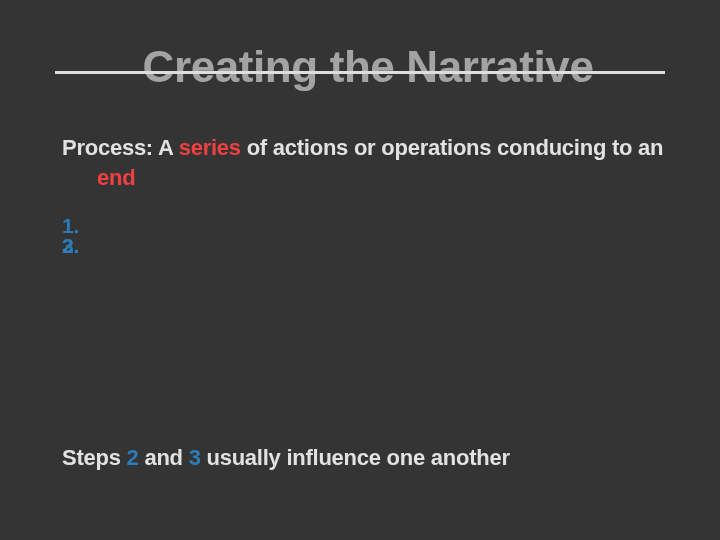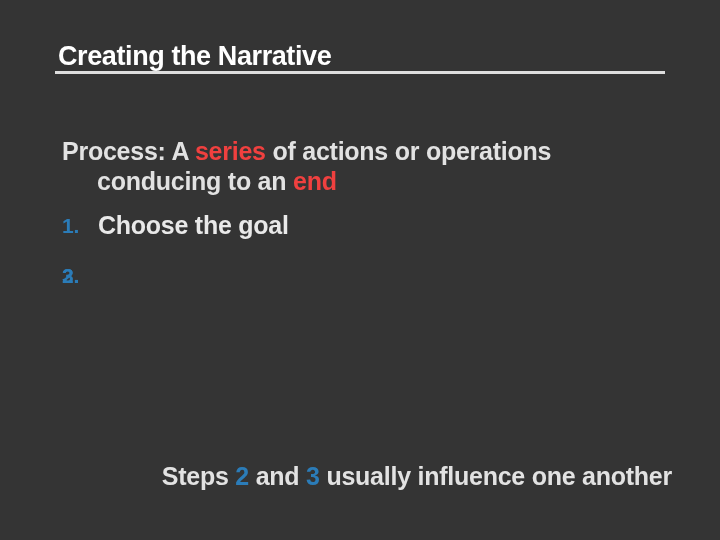--- a/index.html
+++ b/index.html
@@ -19,40 +19,41 @@
     background: #343434;
     box-sizing: border-box;
   }
 
   
   #slide-title {
     position: absolute;
     left: 58px;
     top: 18px;
     width: 620px;
-    font-size: 27px;
+    font-size: 44px;
     font-weight: bold;
     line-height: 40px;
     letter-spacing: -0.4px;
-    color: #ffffff;
+    color: #a3a3a3;
     white-space: nowrap;
+    text-align: center;
   }
   #title-rule {
     position: absolute;
     left: 55px;
     top: 71px;
     width: 610px;
     height: 3px;
     background: #dedede;
   }
 
   
   .body-text {
     position: absolute;
-    font-size: 25px;
+    font-size: 22px;
     font-weight: bold;
     line-height: 30px;
     letter-spacing: -0.25px;
     color: #e2e2e2;
   }
 
   
   #process-para {
     left: 97px;
     top: 111px;
@@ -88,24 +89,23 @@
     left: 0;
     top: 1px;
     font-size: 21px;
     font-weight: bold;
     color: #2b7cb8;
   }
 
   
   #closing-para {
     left: 97px;
-    top: 436px;
+    top: 421px;
     width: 575px;
     text-indent: -35px;
-    text-align: right;
   }
 
   .accent-red {
     color: #f0403f;
   }
   .accent-blue {
     color: #2b7cb8;
   }
 </style>
 </head>
@@ -117,21 +117,20 @@
 
   <div id="title-rule"></div>
 
   <p class="body-text" id="process-para">
     <span>Process: A </span><span class="accent-red">series</span><span> of actions or operations conducing to an </span><span class="accent-red">end</span>
   </p>
 
   <ol id="step-list">
     <li>
       <span class="num">1.</span>
-      <span>Choose the goal</span>
     </li>
     <li>
       <span class="num">2.</span>
     </li>
     <li>
       <span class="num">3.</span>
     </li>
   </ol>
 
   <p class="body-text" id="closing-para">

